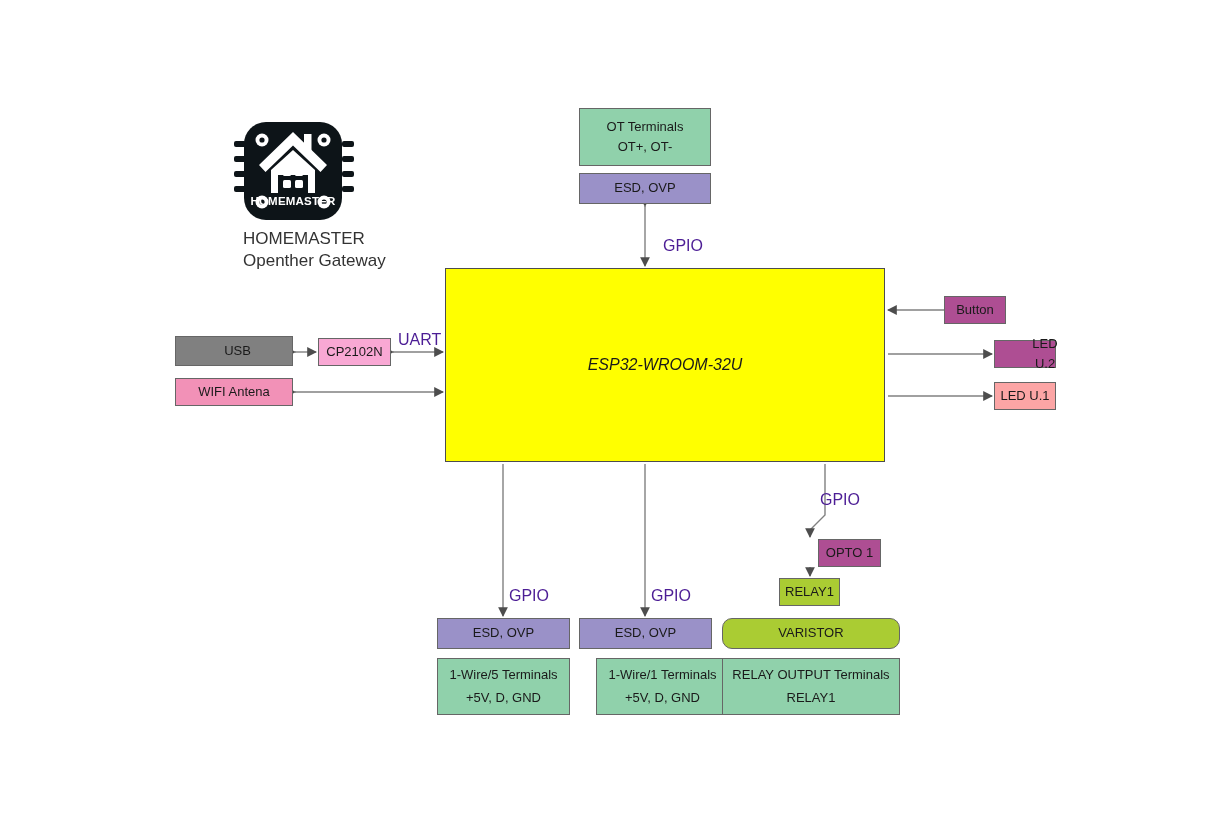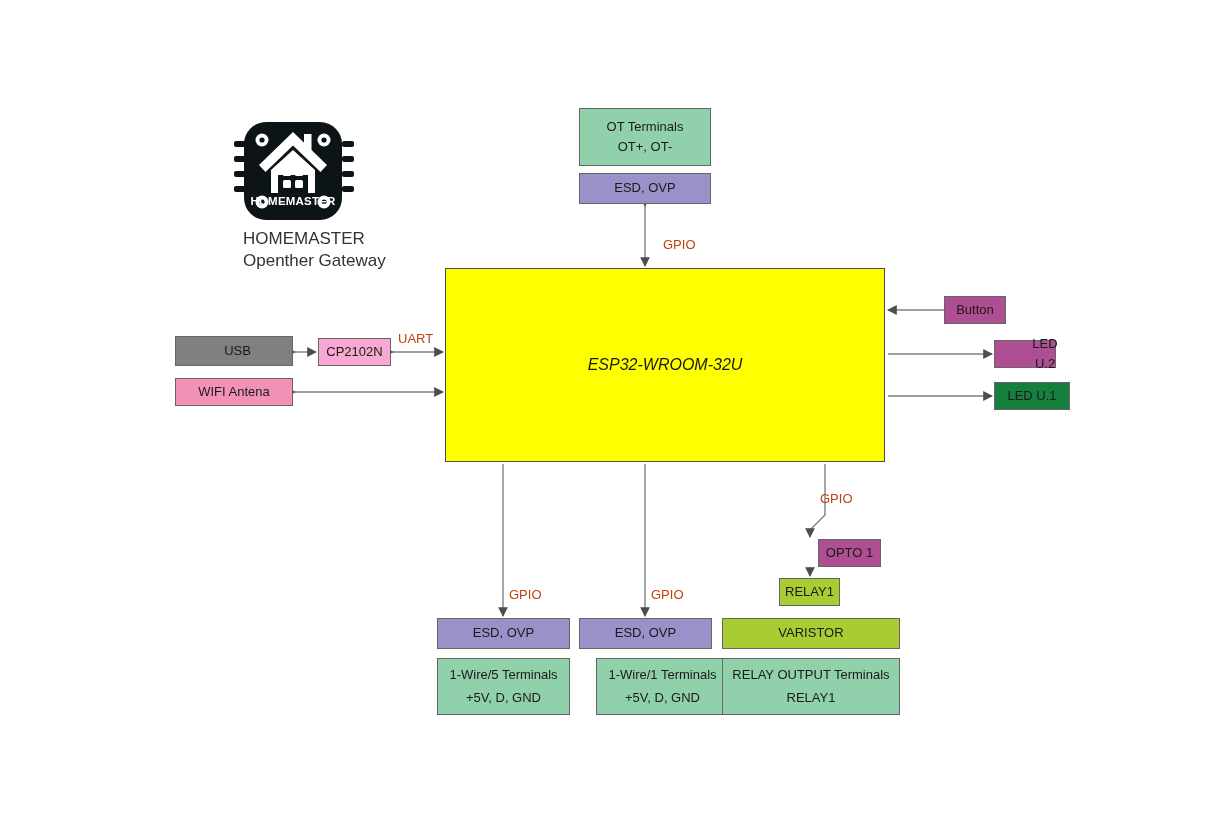--- a/index.html
+++ b/index.html
@@ -78,22 +78,22 @@
     background: #ae4e93;
   }
   #led-u2 {
     left: 994px; top: 340px;
     width: 62px; height: 28px;
     background: #ae4e93;
     padding-left: 40px;
   }
   #led-u1 {
     left: 994px; top: 382px;
-    width: 76px; height: 28px;
-    background: #15803d;
+    width: 62px; height: 28px;
+    background: #fca5a5;
   }
   #opto1 {
     left: 778px; top: 539px;
     width: 63px; height: 28px;
     background: #ae4e93;
     margin-left: 40px;
   }
   #relay1-chip {
     left: 779px; top: 578px;
     width: 61px; height: 28px;
@@ -106,41 +106,42 @@
   }
   #esd-ovp-b2 {
     left: 579px; top: 618px;
     width: 133px; height: 31px;
     background: #9a91c8;
   }
   #varistor {
     left: 722px; top: 618px;
     width: 178px; height: 31px;
     background: #aacc33;
+    border-radius: 10px;
   }
   #onewire2 {
     left: 437px; top: 658px;
     width: 133px; height: 57px;
     background: #90d1ab;
   }
   #onewire1 {
     left: 596px; top: 658px;
     width: 133px; height: 57px;
     background: #90d1ab;
   }
   #relay-output {
     left: 722px; top: 658px;
     width: 178px; height: 57px;
     background: #90d1ab;
   }
 
   .edge-label {
     position: absolute;
-    font-size: 13px;
-    color: #c2410c;
+    font-size: 16px;
+    color: #4c1d95;
     z-index: 4;
     white-space: nowrap;
   }
   #lbl-gpio-top   { left: 663px; top: 237px; }
   #lbl-uart       { left: 398px; top: 331px; }
   #lbl-gpio-opto  { left: 820px; top: 491px; }
   #lbl-gpio-b1    { left: 509px; top: 587px; }
   #lbl-gpio-b2    { left: 651px; top: 587px; }
 
   #logo-wrap {

